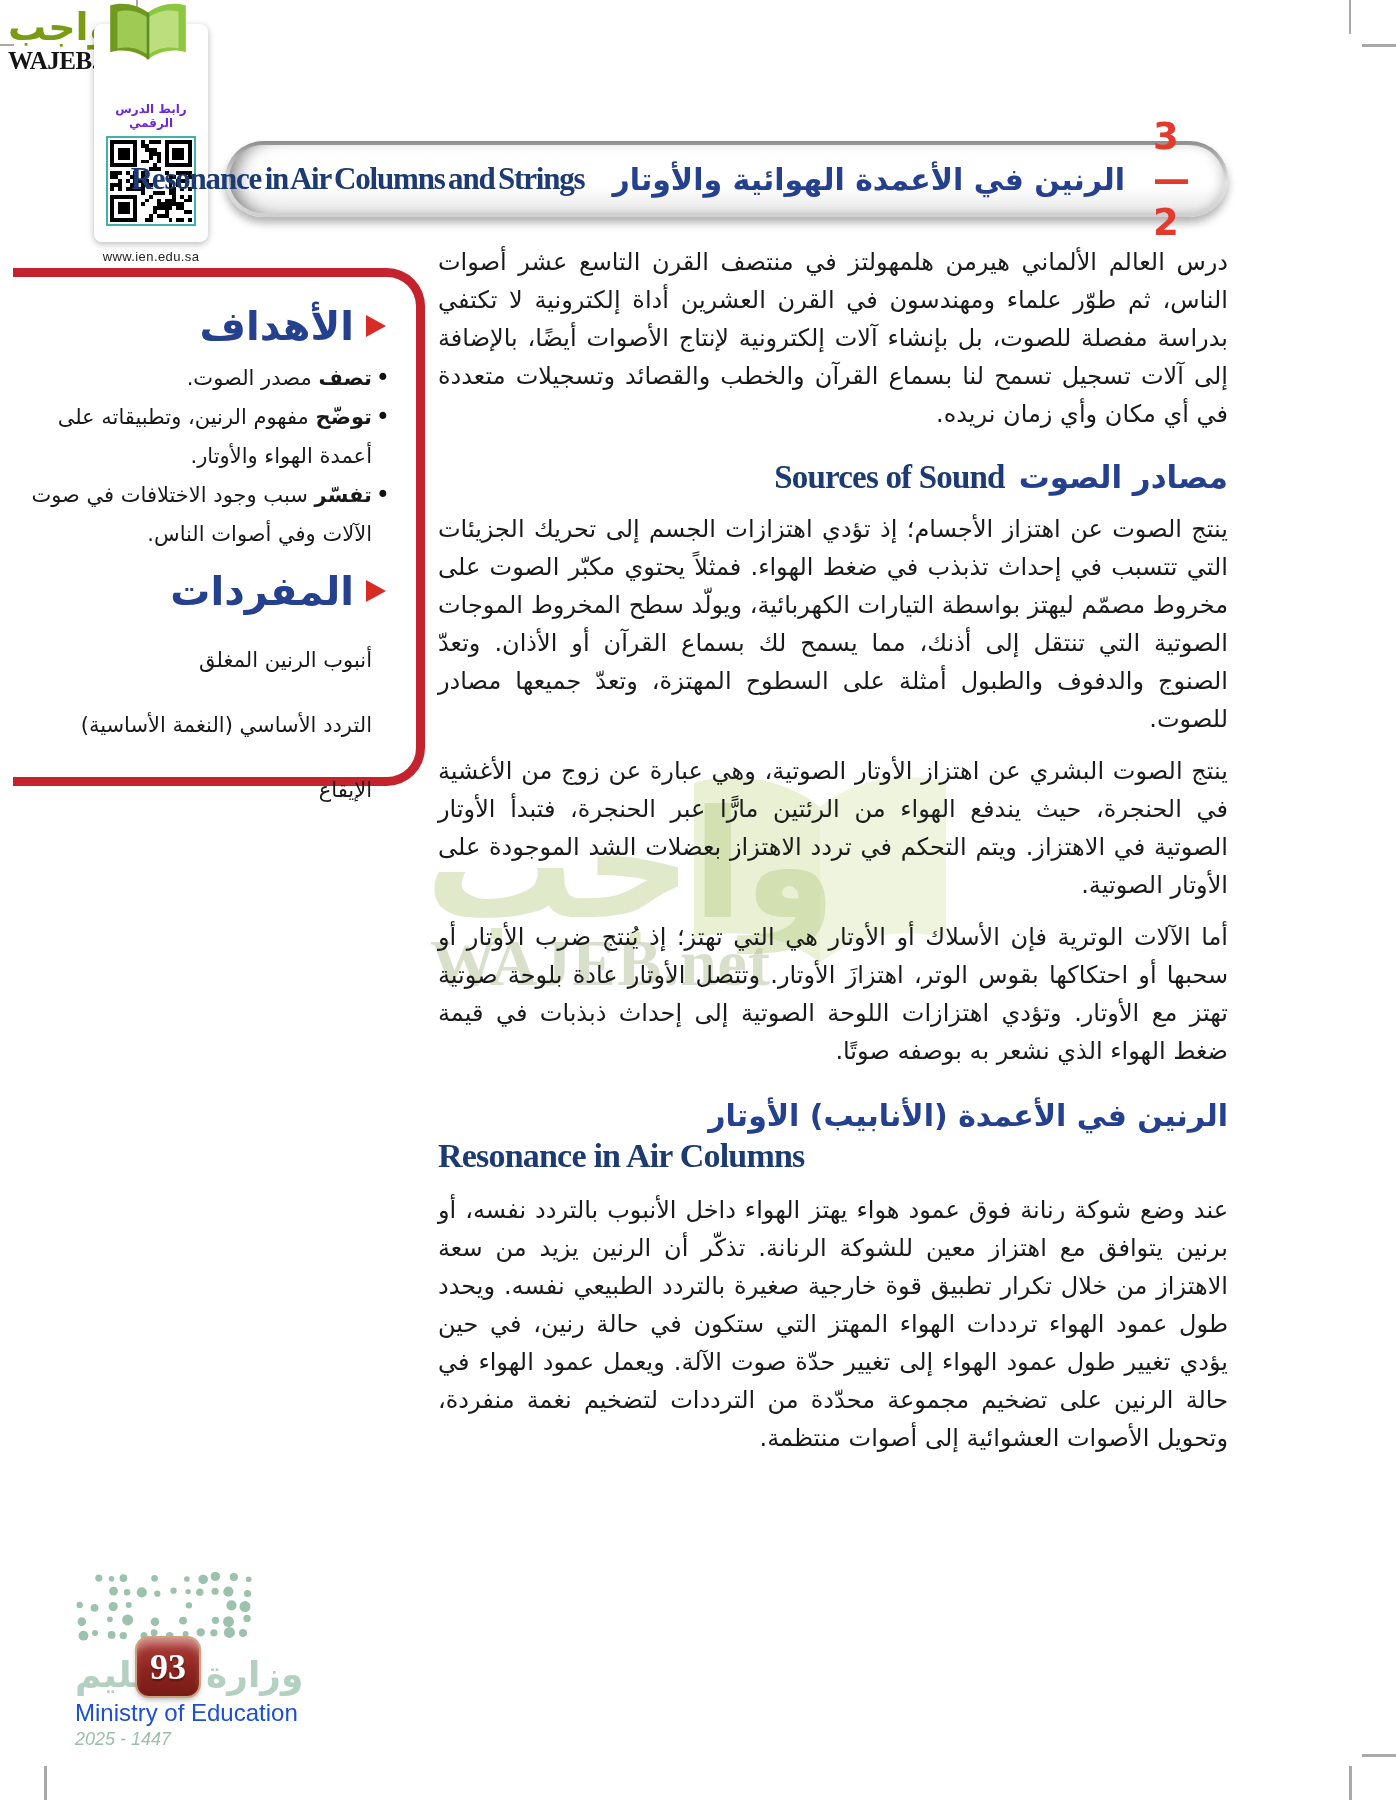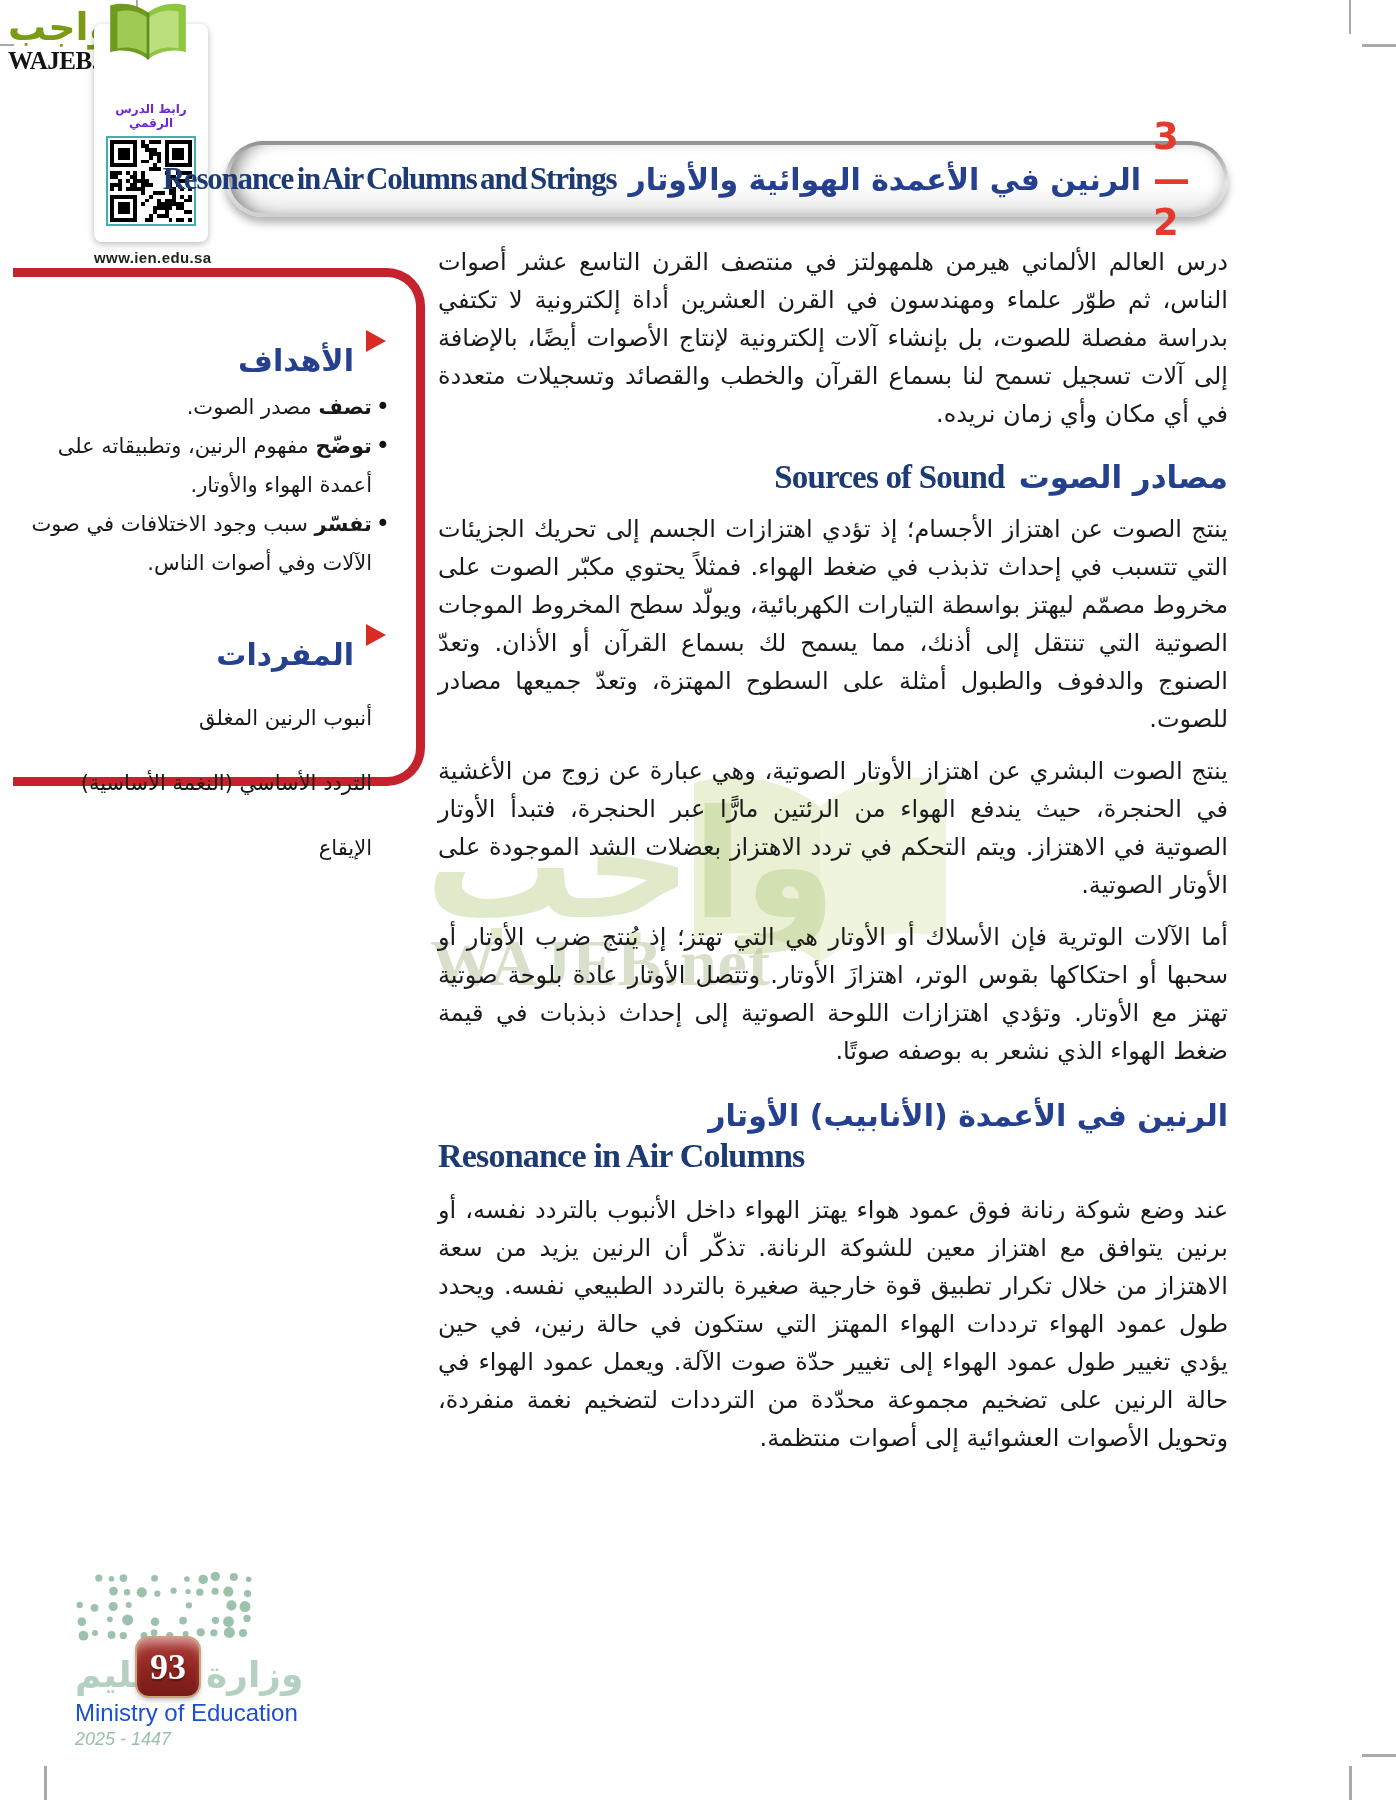--- a/index.html
+++ b/index.html
@@ -13,41 +13,41 @@
   
   .wajeb-logo{position:absolute;left:8px;top:8px;width:100px;text-align:left;line-height:1;}
   .wajeb-ar{font-size:38px;font-weight:bold;color:#7a9c14;display:block;}
   .wajeb-net{font-size:25px;font-weight:bold;color:#141414;display:block;margin-top:2px;letter-spacing:-0.5px;font-family:"Liberation Serif",serif;}
   
   .qr-card{position:absolute;left:94px;top:24px;width:114px;height:218px;background:#fff;
     border-radius:8px;box-shadow:0 2px 7px rgba(0,0,0,.28);text-align:center;}
   .book-icon{position:absolute;left:103px;top:0px;width:90px;height:72px;}
   .qr-label{margin-top:78px;font-size:12px;font-weight:bold;color:#6d28d9;direction:rtl;}
   .qr-box{width:90px;height:90px;margin:6px auto 2px auto;border:2px solid #43b0b0;box-sizing:border-box;background:#fff;padding:2px;}
-  .qr-url{font-size:15px;font-weight:bold;color:#222;letter-spacing:.4px;font-family:"Liberation Sans",sans-serif;margin-top:23px;}
+  .qr-url{font-size:13px;font-weight:normal;color:#222;letter-spacing:.4px;font-family:"Liberation Sans",sans-serif;margin-top:23px;}
   
   .pill{position:absolute;left:225px;top:141px;width:1003px;height:76px;border-radius:40px;
     background:linear-gradient(#8f8f8f,#e3e3e3 55%,#cfcfcf);
     box-shadow:0 6px 9px rgba(0,0,0,.3);padding:4px;box-sizing:border-box;}
   .pill-inner{width:100%;height:100%;border-radius:36px;
     background:linear-gradient(#ffffff,#ffffff 60%,#e9e9e9);
     box-shadow:inset 16px 0 18px -10px rgba(0,0,0,.5), inset -10px 0 14px -10px rgba(0,0,0,.25);
-    display:flex;direction:rtl;align-items:center;gap:12px;padding:0 34px;box-sizing:border-box;}
+    display:flex;direction:rtl;align-items:center;gap:28px;padding:0 34px;box-sizing:border-box;}
   .sec-num{font-size:37px;font-weight:bold;color:#e23b2e;direction:ltr;}
   .pill-ar{font-size:30px;font-weight:bold;color:#24408e;white-space:nowrap;}
   .pill-en{font-size:31px;font-weight:bold;color:#1c3a73;font-family:"Liberation Serif",serif;
     direction:ltr;white-space:nowrap;letter-spacing:-1.2px;word-spacing:-3px;}
   
   .side-box{position:absolute;left:13px;top:268px;width:412px;height:518px;box-sizing:border-box;
     border:9px solid #c4232e;border-left:none;border-radius:0 38px 38px 0;background:#fff;
     direction:rtl;padding:20px 30px 10px 12px;}
   .side-head{display:flex;direction:rtl;align-items:center;gap:12px;margin:6px 0 10px 0;}
   .tri{width:0;height:0;border-top:11px solid transparent;border-bottom:11px solid transparent;
     border-left:20px solid #d92b26;}
-  .side-head-txt{font-size:30px;font-weight:bold;color:#24408e;margin-top:40px;}
+  .side-head-txt{font-size:40px;font-weight:bold;color:#24408e;}
   .obj-item{font-size:21px;color:#191919;line-height:39px;text-align:right;padding-right:14px;position:relative;}
   .obj-item::before{content:"•";position:absolute;right:-4px;top:0;font-size:24px;color:#111;}
   .obj-lead{font-weight:bold;}
   .vocab-item{font-size:21px;color:#191919;line-height:37px;text-align:right;padding-right:14px;margin-top:28px;}
   
   .main-col{position:absolute;right:168px;top:243px;width:790px;z-index:2;}
   .para{direction:rtl;text-align:justify;font-size:24px;line-height:38px;color:#1a1a1a;margin:0 0 14px 0;}
   .h2-row{direction:rtl;text-align:right;margin:26px 0 14px 0;display:flex;justify-content:flex-start;align-items:baseline;gap:14px;}
   .h2-ar{font-size:31px;font-weight:bold;color:#24408e;}
   .h2-en{font-size:33px;font-weight:bold;color:#1c3a73;font-family:"Liberation Serif",serif;direction:ltr;letter-spacing:-0.8px;}

